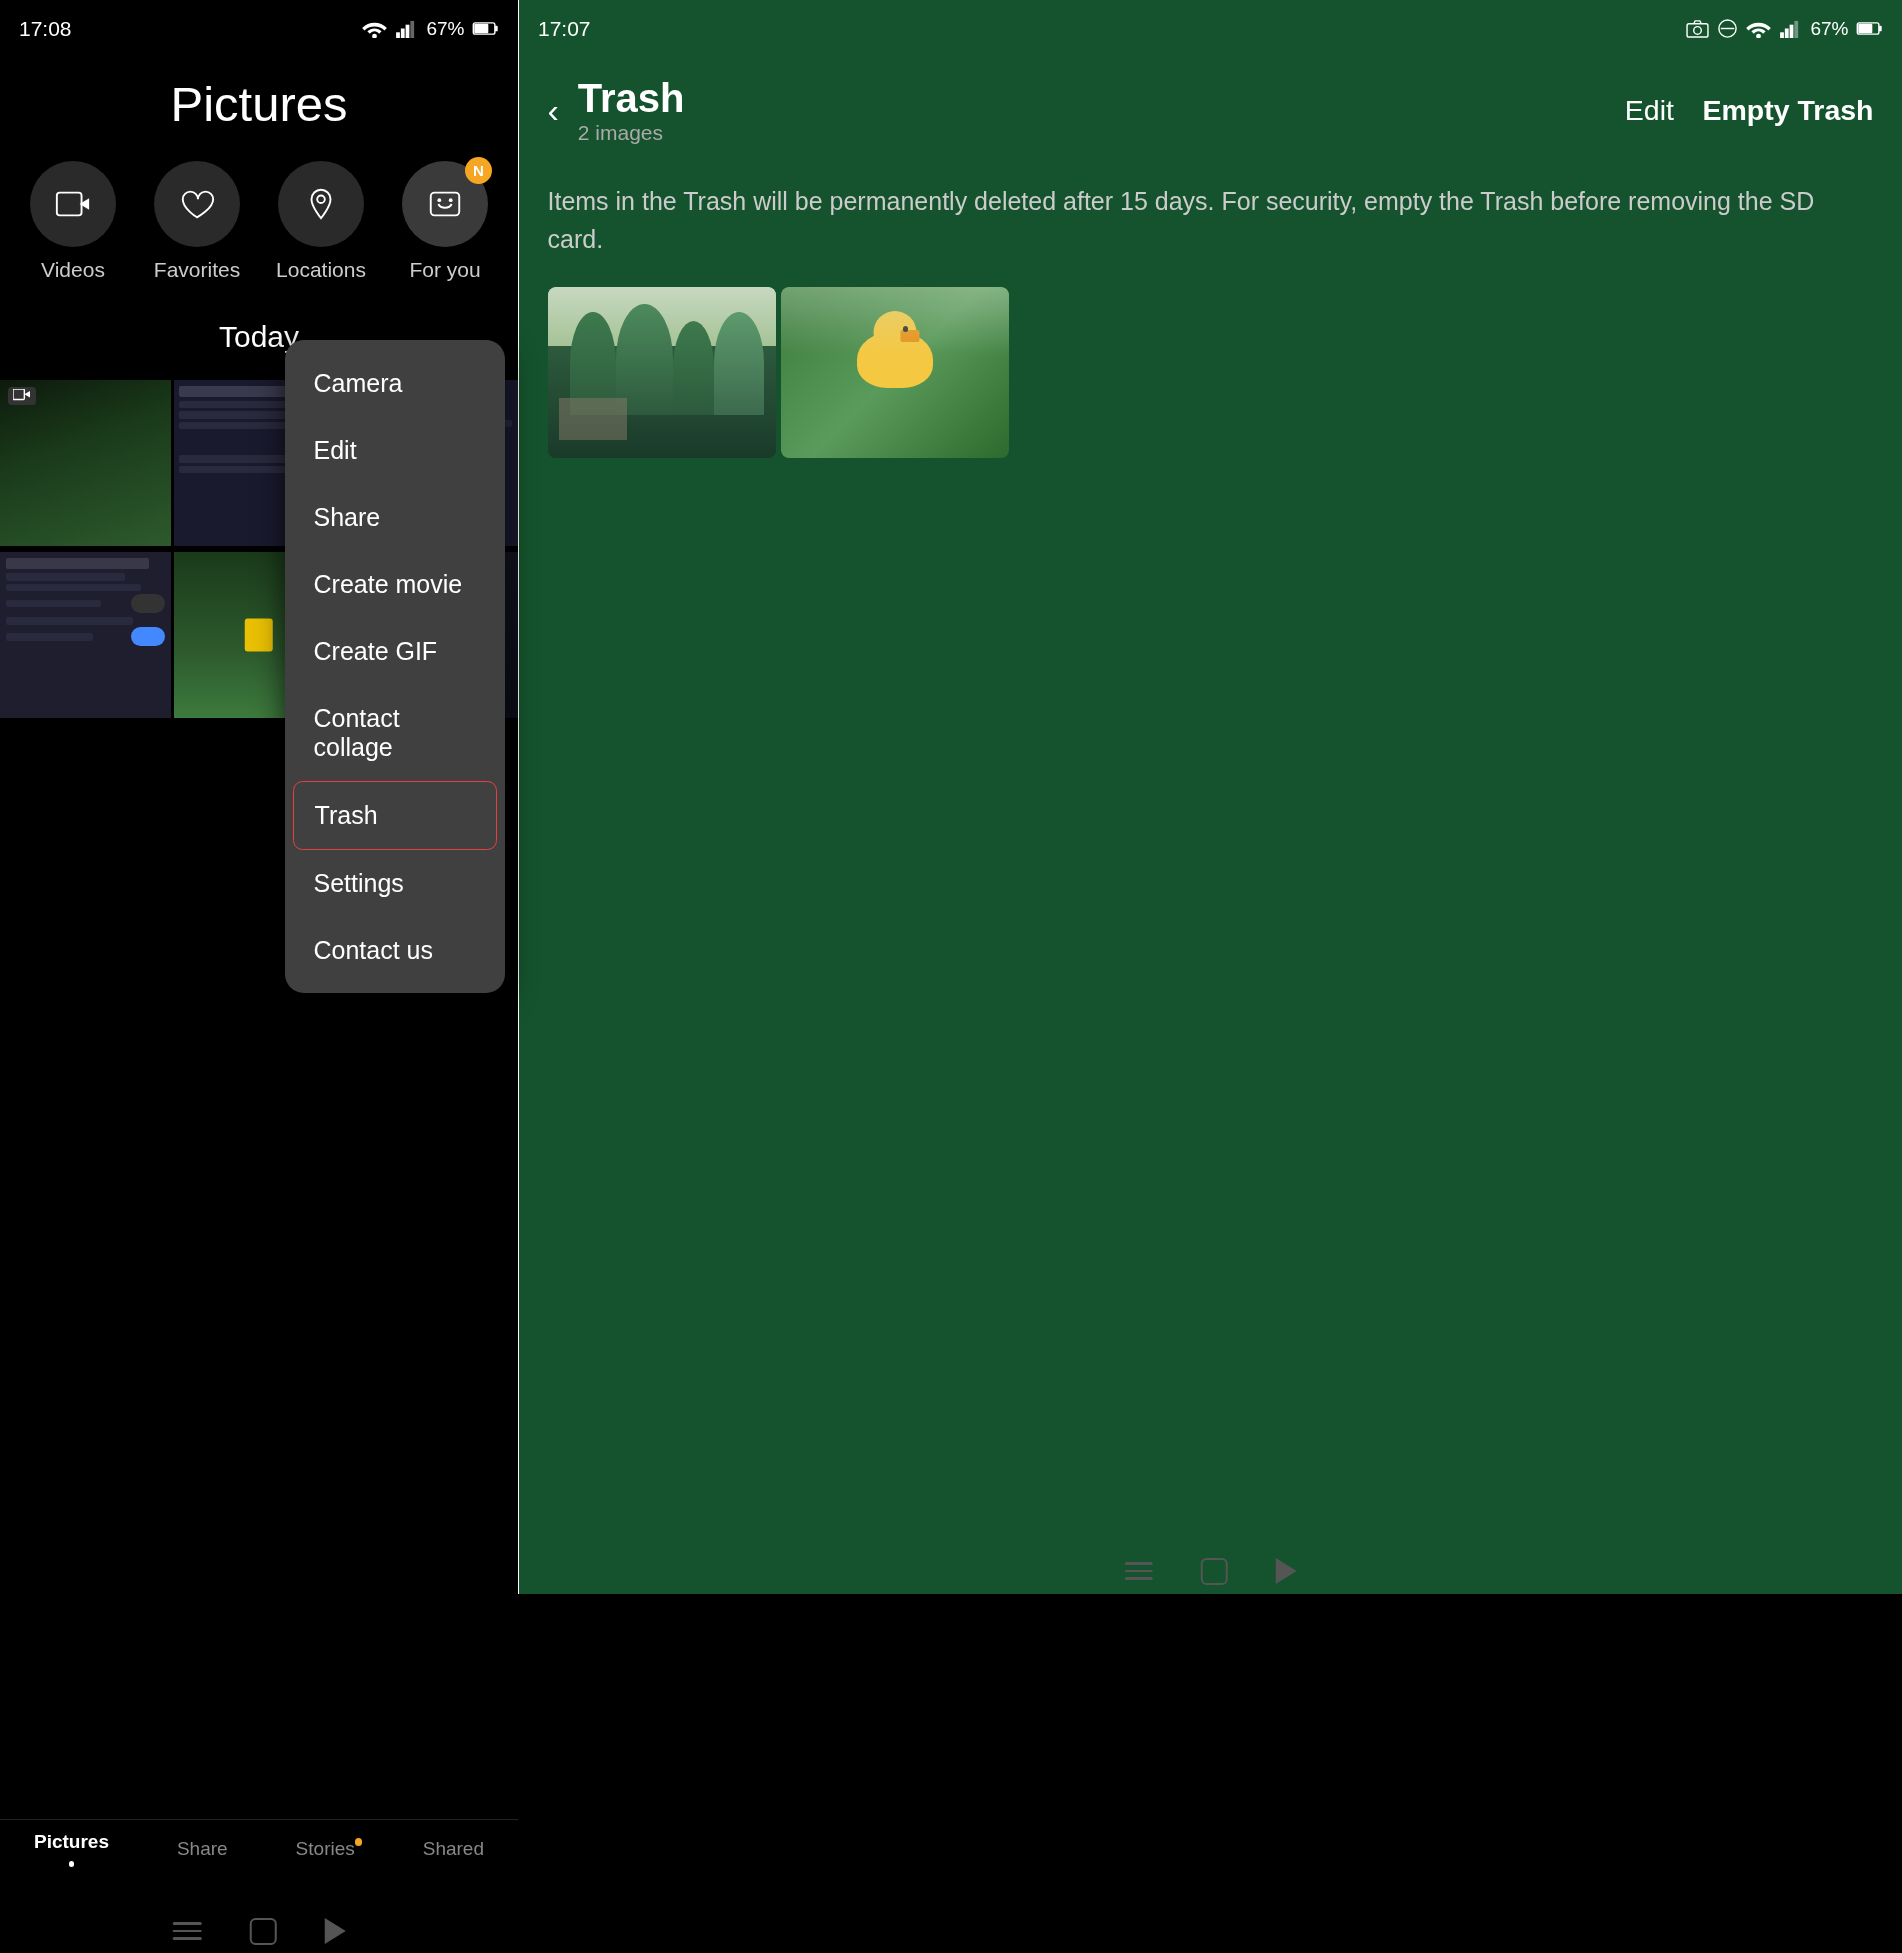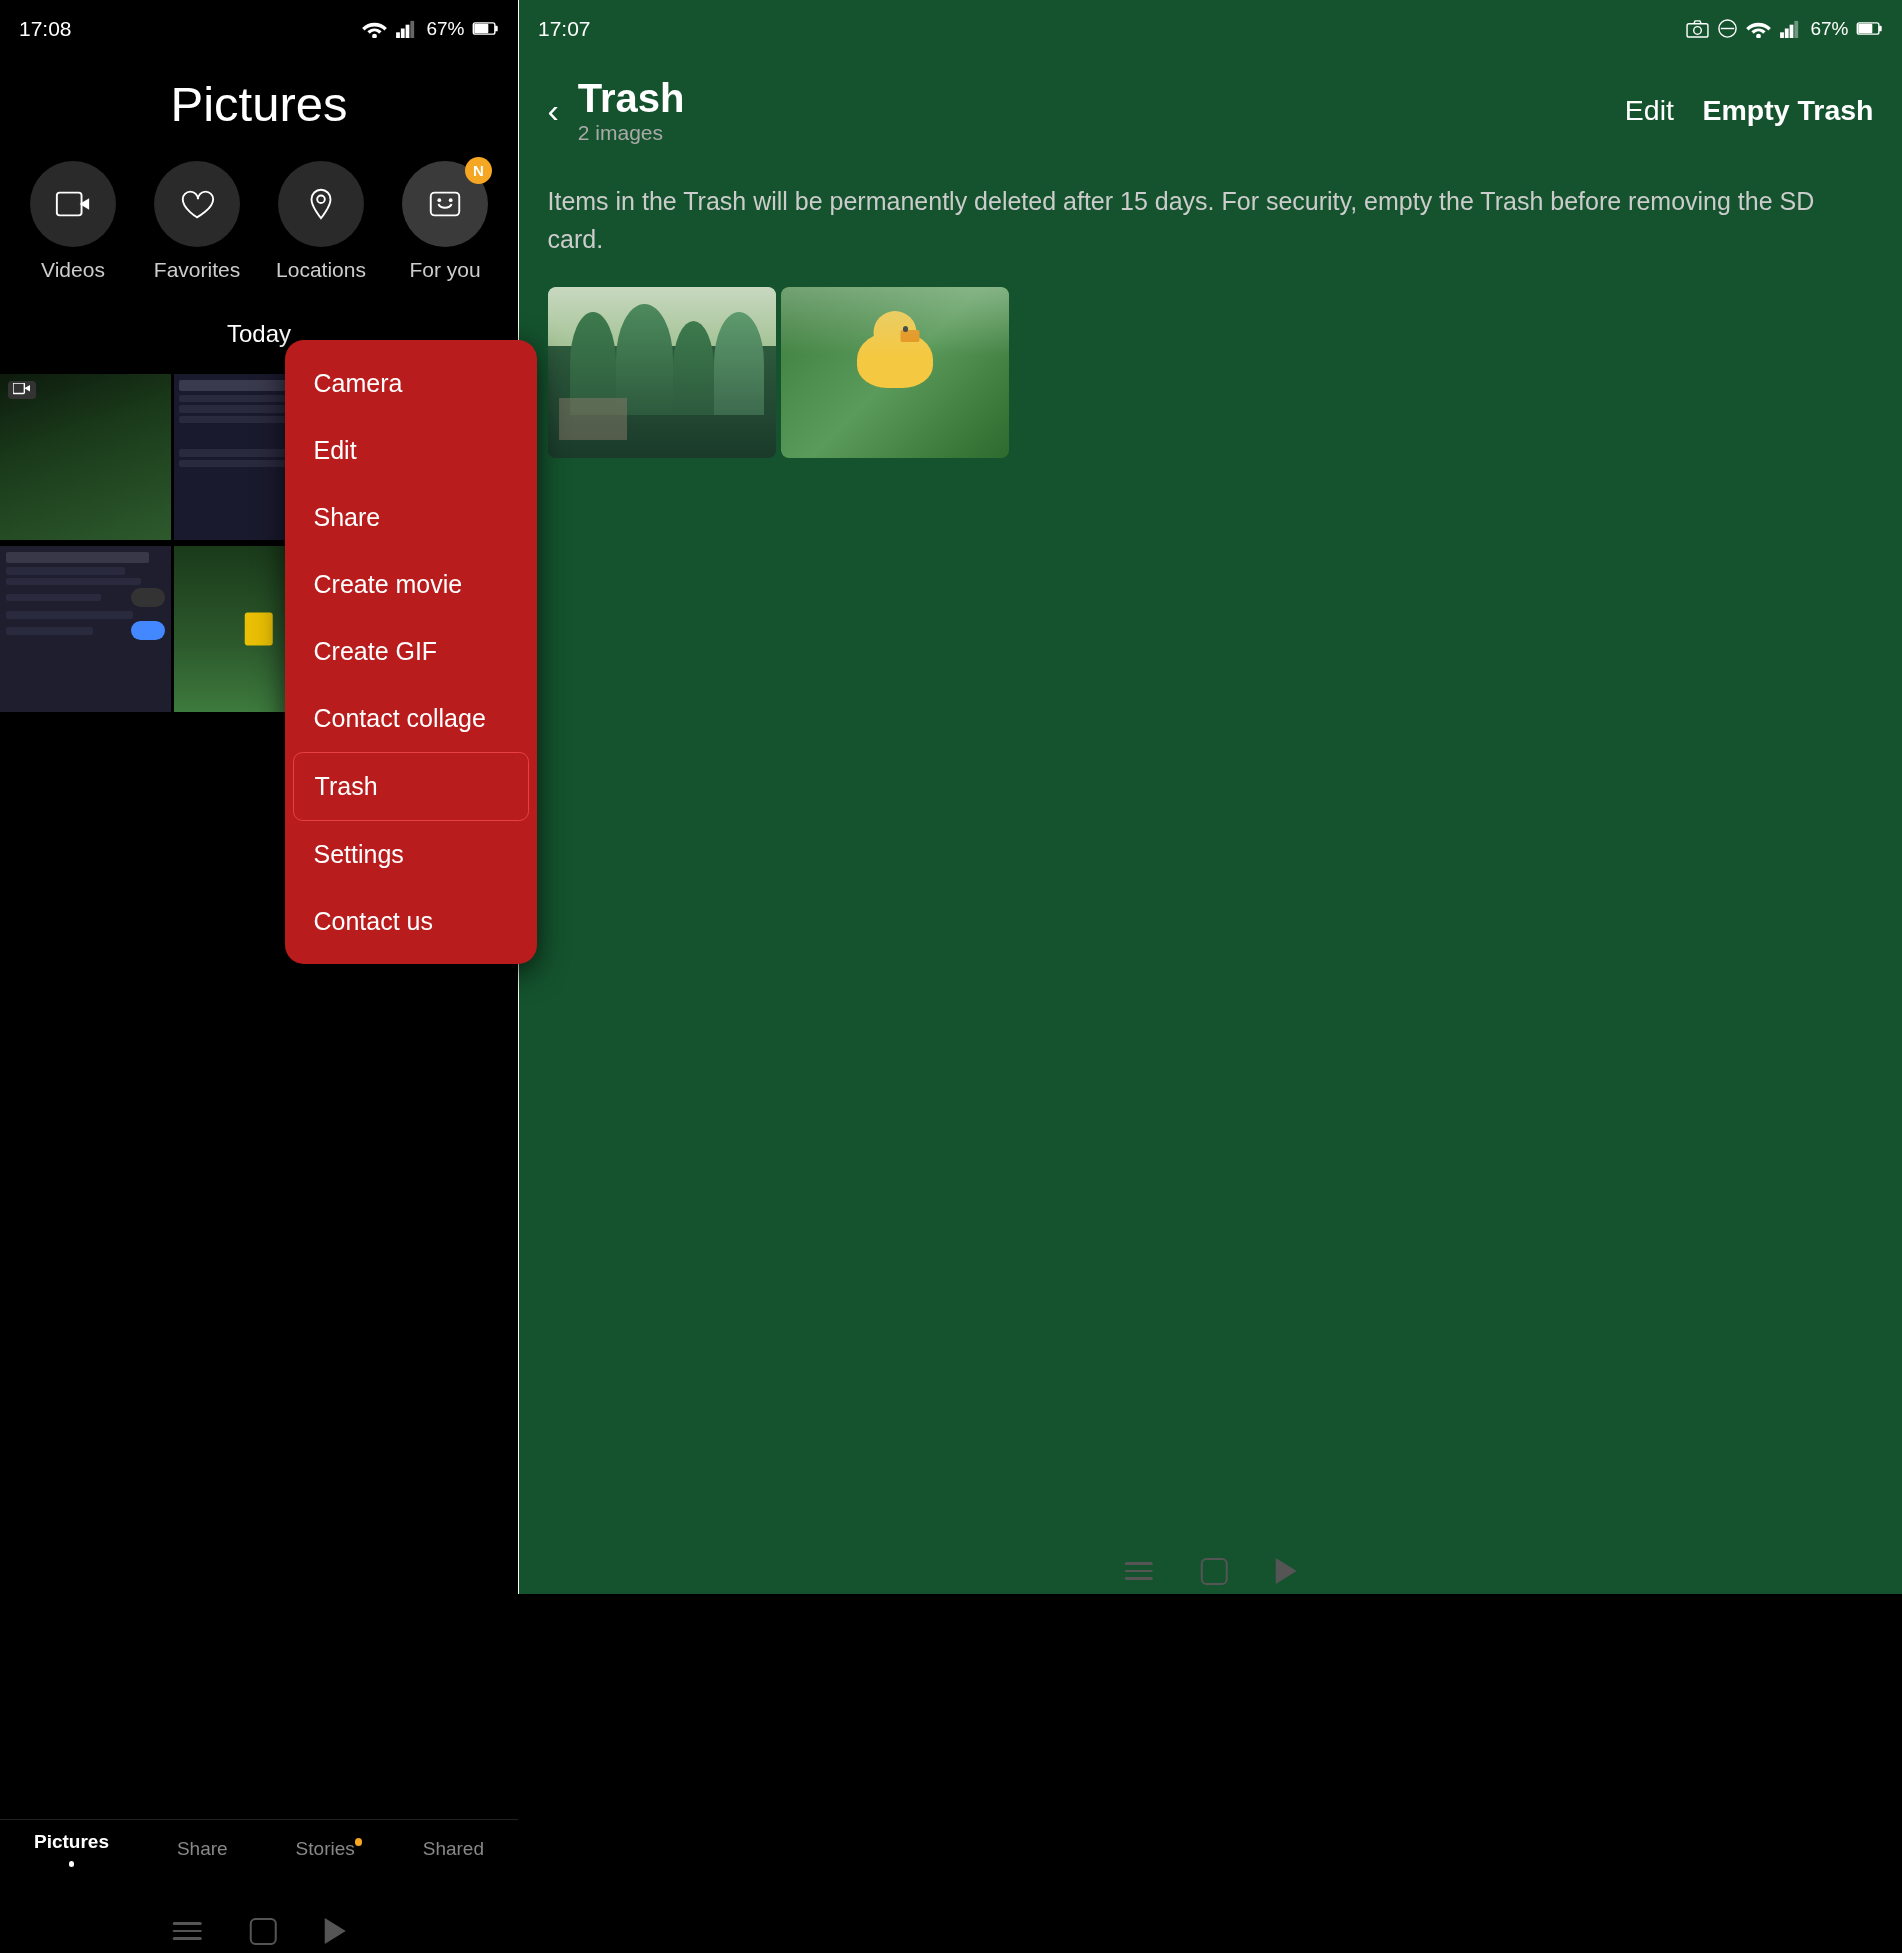--- a/index.html
+++ b/index.html
@@ -103,33 +103,33 @@
     }
 
     .qa-label {
       color: #ccc;
       font-size: 21px;
       text-align: left;
     }
 
     .section-title {
       color: #fff;
-      font-size: 24px;
+      font-size: 30px;
       font-weight: 500;
       text-align: center;
       margin-bottom: 26px;
     }
 
     
     .context-menu {
       position: absolute;
       top: 340px;
       left: 285px;
-      width: 252px;
-      background: #b91c1c;
+      width: 220px;
+      background: #404040;
       border-radius: 19px;
       padding: 9.5px 0;
       z-index: 10;
       box-shadow: 0 7.6px 30px rgba(0,0,0,0.7);
     }
 
     .menu-item {
       padding: 19px 28.5px;
       color: #fff;
       font-size: 25px;

